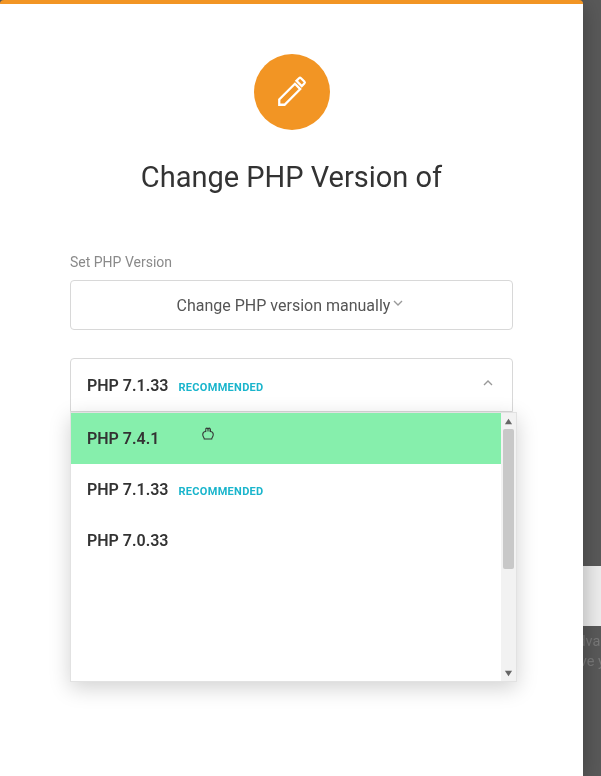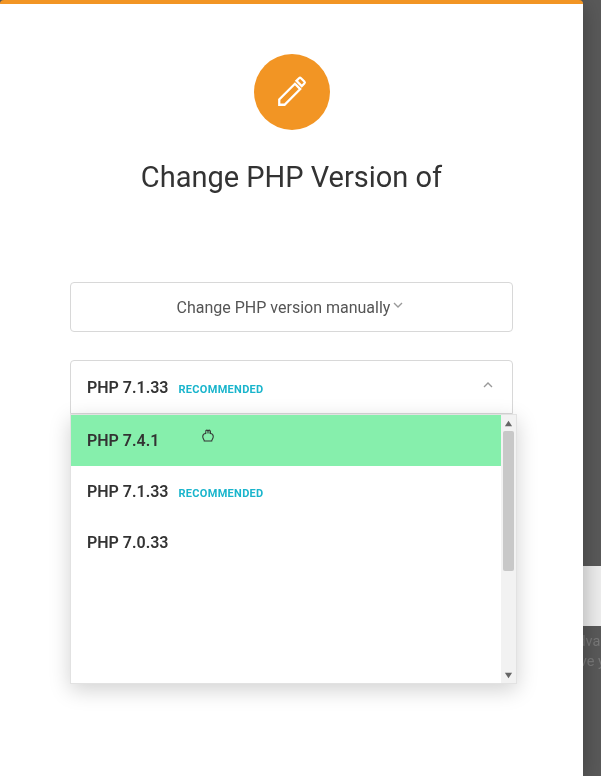--- a/index.html
+++ b/index.html
@@ -33,21 +33,21 @@
     display: flex;
     align-items: center;
     justify-content: center;
   }
   .icon-circle svg { width: 34px; height: 34px; }
   .title {
     text-align: center;
     font-size: 29px;
     font-weight: 400;
     color: #333;
-    margin-bottom: 88px;
+    margin-bottom: 60px;
   }
   .label {
     font-size: 14px;
     color: #8a8a8a;
     margin-bottom: 10px;
   }
   .select-box {
     border: 1px solid #d8d8d8;
     border-radius: 4px;
     padding: 14px 16px;
@@ -179,20 +179,21 @@
 
   <div class="icon-circle">
     <svg viewBox="0 0 24 24" fill="none" stroke="#ffffff" stroke-width="1.6">
       <path d="M3 17.25V21h3.75L17.81 9.94l-3.75-3.75L3 17.25z"></path>
       <path d="M20.71 6.04a1 1 0 0 0 0-1.41l-2.34-2.34a1 1 0 0 0-1.41 0l-1.83 1.83 3.75 3.75 1.83-1.83z"></path>
     </svg>
   </div>
 
   <h1 class="title">Change PHP Version of</h1>
 
+  <div class="label">Set PHP Version</div>
   <div class="select-box">
     <span>Change PHP version manually</span>
     <span class="chev">
       <svg class="chev-svg" viewBox="0 0 24 24" fill="none" stroke="#999" stroke-width="2">
           <polyline points="6 9 12 15 18 9"></polyline>
         </svg>
     </span>
   </div>
 
 

